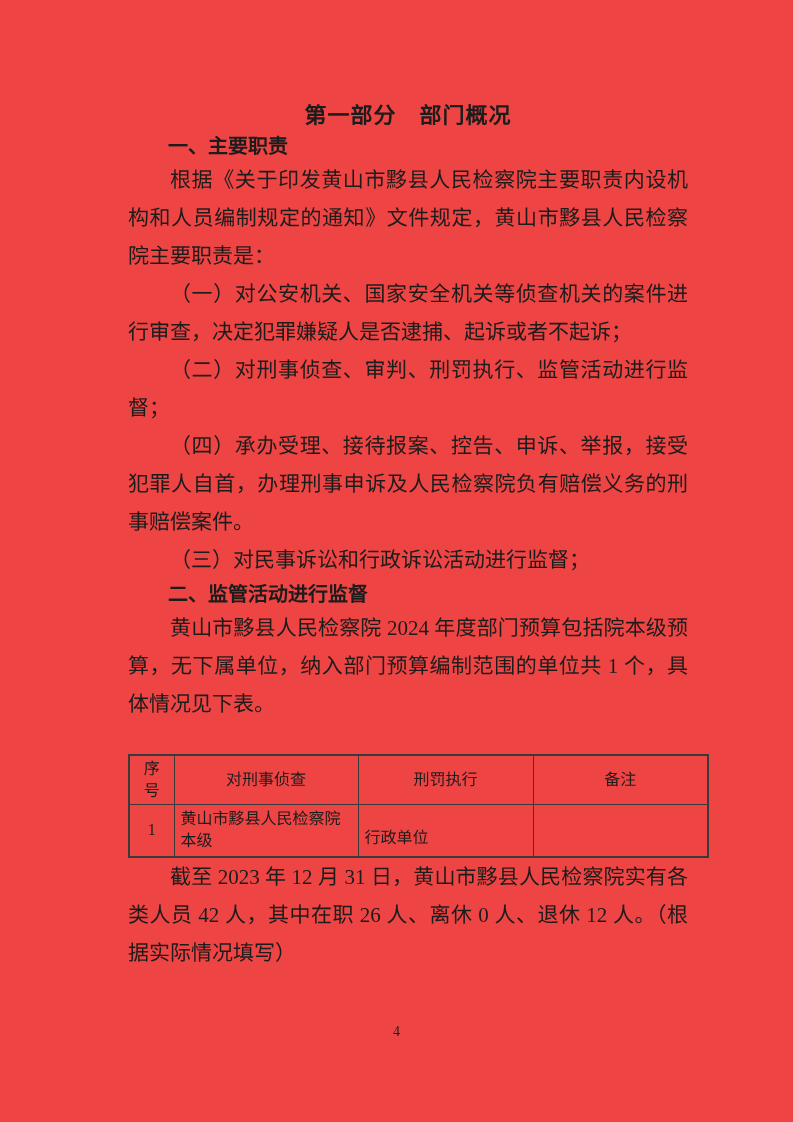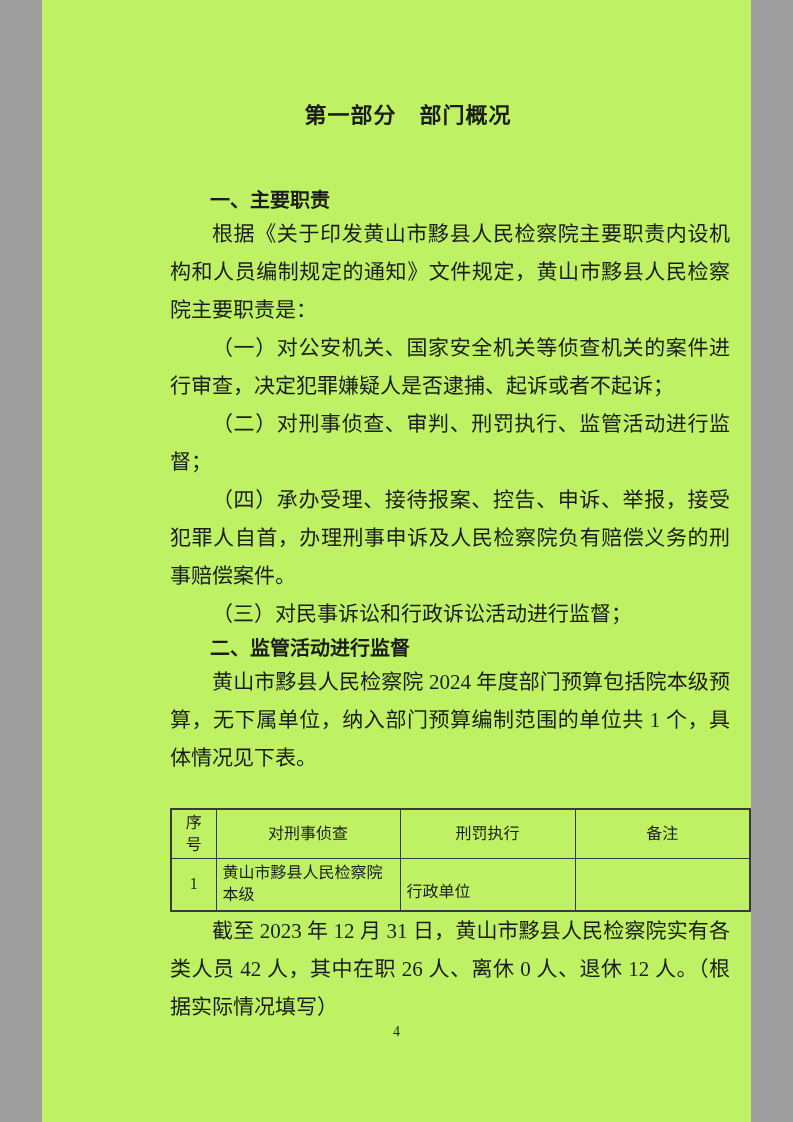--- a/index.html
+++ b/index.html
@@ -1,22 +1,22 @@
 <!DOCTYPE html>
 <html lang="zh-CN"><head>
 <meta charset="utf-8">
 <style>
   * { margin: 0; padding: 0; box-sizing: border-box; }
   html, body { background: #9e9e9e; }
   .page {
     position: relative;
-    width: 709px;
+    width: 793px;
     height: 1122px;
     margin: 0 auto;
-    background: #bef264;
+    background: #ef4444;
     color: #1c1c1c;
     overflow: hidden;
     font-family: "Liberation Serif", "DejaVu Serif", serif;
   }
   .content {
     padding: 0 105px 0 128px;
     width: 100%;
   }
   .doc-title {
     margin-top: 101px;
@@ -27,21 +27,21 @@
     text-align: center;
     letter-spacing: 1px;
   }
   .sec-heading {
     font-family: "Liberation Sans", "DejaVu Sans", sans-serif;
     font-weight: bold;
     font-size: 20px;
     line-height: 30px;
     text-indent: 2em;
   }
-  .sec-heading.first { margin-top: 54px; }
+  .sec-heading.first { }
   .body-p {
     font-size: 21px;
     line-height: 38px;
     text-indent: 2em;
     text-align: justify;
     width: 560px;
   }
   .units-table {
     margin-top: 31px;
     border-collapse: collapse;

